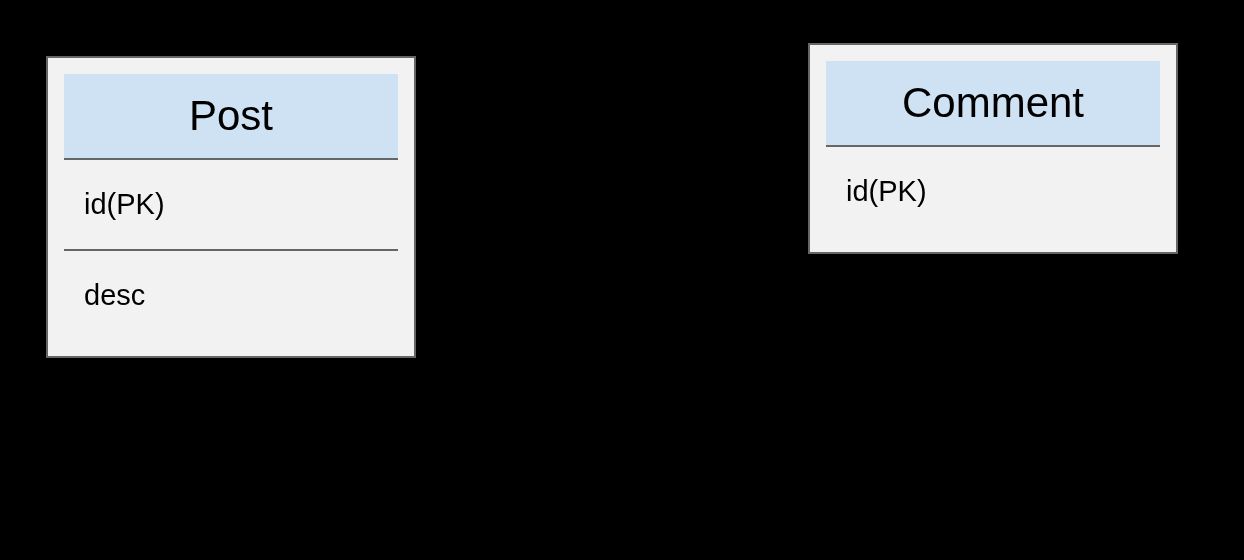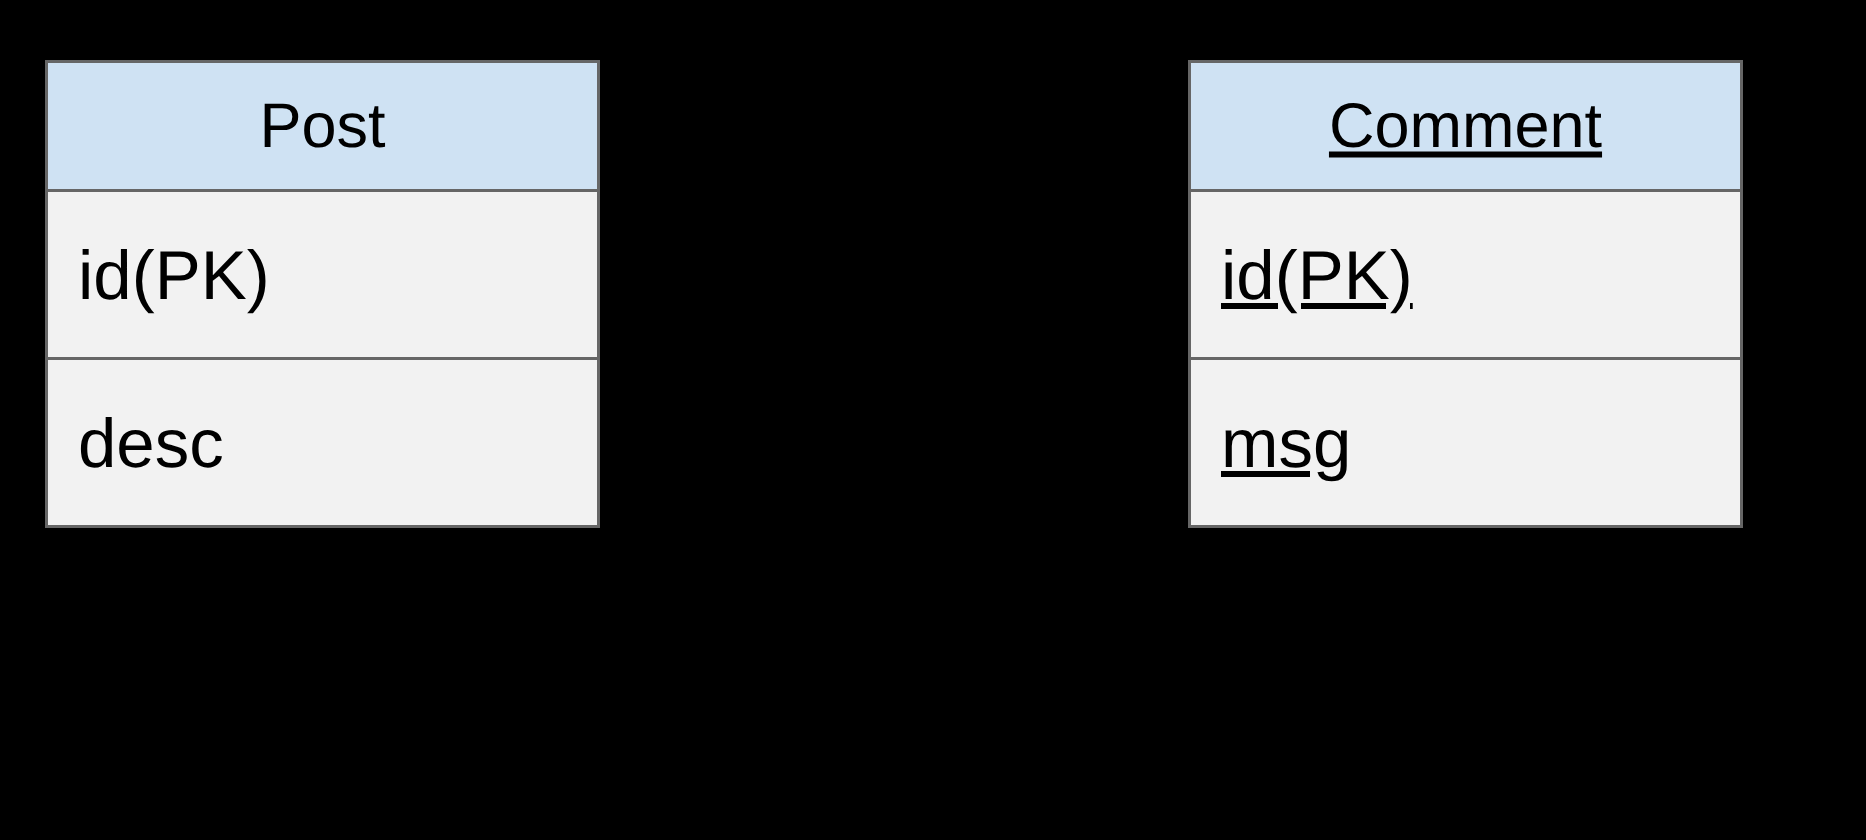--- a/index.html
+++ b/index.html
@@ -1,17 +1,17 @@
 <!DOCTYPE html>
 <html><head>
   <meta charset="utf-8">
   <style>
     * {
       margin: 0;
-      padding: 0;
+      padding: 16px;
       box-sizing: border-box;
     }
     body {
       background: #000;
       width: 1244px;
       height: 560px;
       position: relative;
       font-family: Arial, Helvetica, sans-serif;
     }
     .entity-table {
@@ -23,45 +23,43 @@
       background: #cfe2f3;
       border-bottom: 2px solid #666;
       text-align: center;
       padding: 18px 10px;
       font-size: 42px;
       color: #000;
     }
     .entity-row {
       border-bottom: 2px solid #666;
       padding: 28px 20px;
-      font-size: 46px;
+      font-size: 29px;
       color: #000;
       text-align: left;
     }
     .entity-row:last-child {
       border-bottom: none;
     }
     .post-table {
       left: 30px;
       top: 40px;
       width: 370px;
     }
     .comment-table {
       left: 792px;
-      top: 40px;
+      top: 27px;
       width: 370px;
-      text-decoration: underline;
     }
   </style>
 </head>
 <body>
 
 <div class="entity-table post-table">
   <div class="entity-header">Post</div>
   <div class="entity-row">id(PK)</div>
   <div class="entity-row">desc</div>
 </div>
 
 <div class="entity-table comment-table">
   <div class="entity-header">Comment</div>
   <div class="entity-row">id(PK)</div>
-  <div class="entity-row">msg</div>
 </div>
 
 </body></html>

